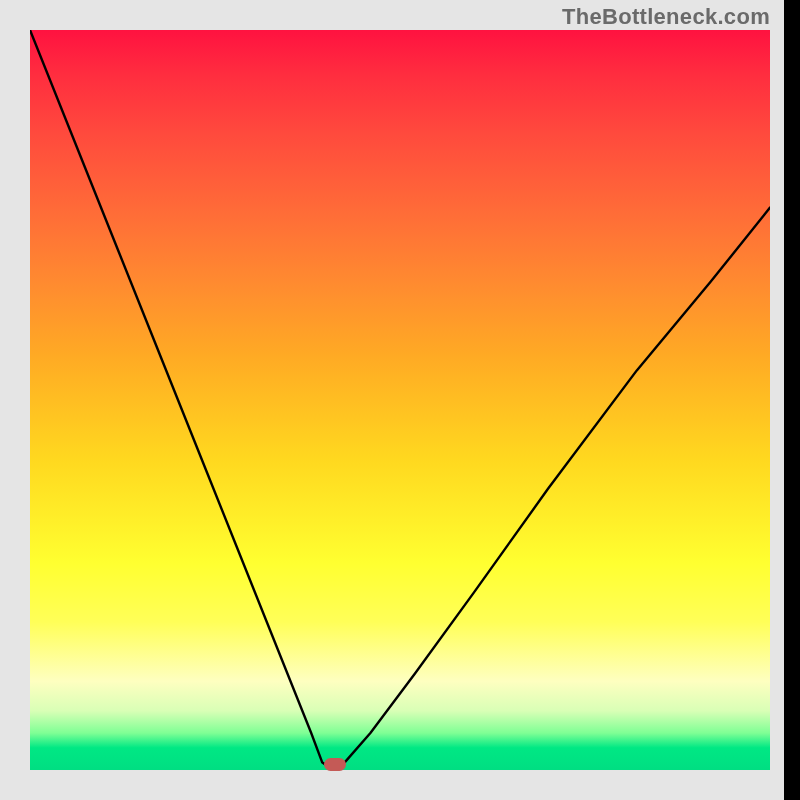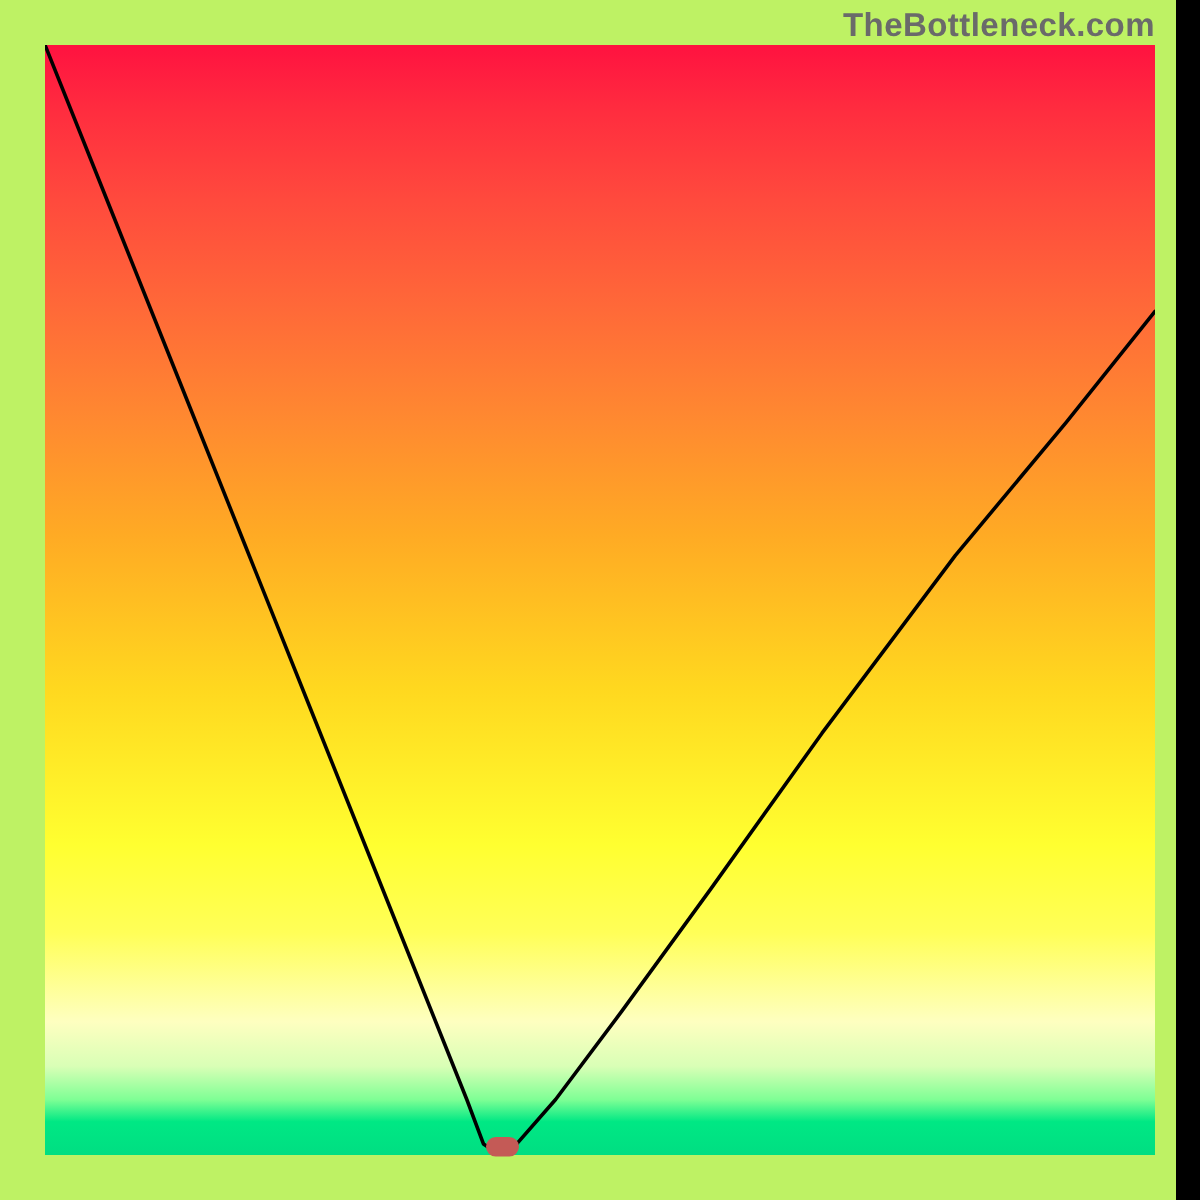--- a/index.html
+++ b/index.html
@@ -8,21 +8,21 @@
     width: 800px;
     height: 800px;
     overflow: hidden;
     background: #000;
     font-family: Arial, Helvetica, sans-serif;
   }
   .frame {
     position: relative;
     width: 784px;
     height: 800px;
-    background: #bef264;
+    background: #e5e5e5;
   }
   .watermark {
     position: absolute;
     top: 4px;
     right: 14px;
     font-size: 22px;
     font-weight: 600;
     color: #6a6a6a;
     letter-spacing: 0.3px;
   }

